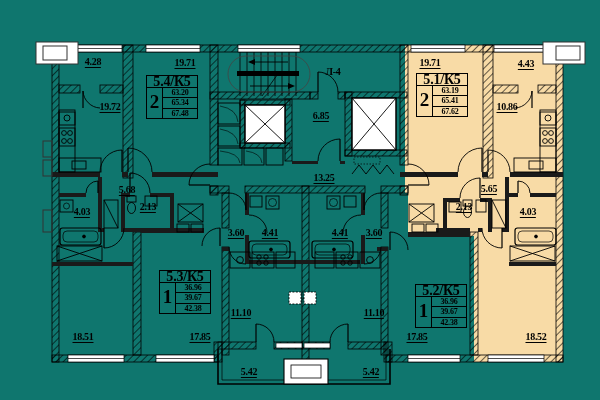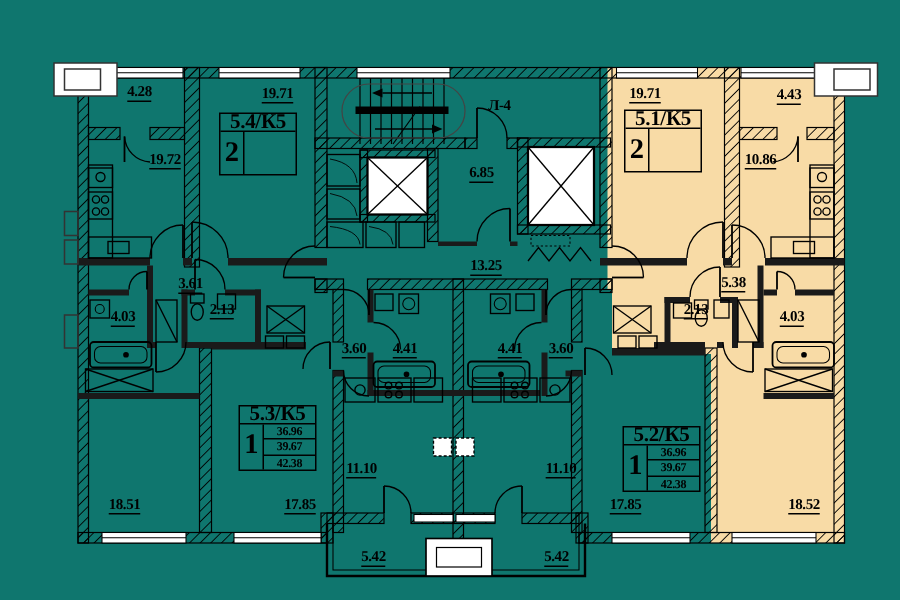--- a/index.html
+++ b/index.html
@@ -353,56 +353,66 @@
     <rect x="556" y="46" width="24" height="14"></rect>
     <rect x="43" y="141" width="9" height="16"></rect>
     <rect x="43" y="160" width="9" height="16"></rect>
     <rect x="43" y="210" width="9" height="22"></rect>
   </g>
 </svg>
 
   <div class="lbl" style="left:93px;top:62px">4.28</div>
   <div class="lbl" style="left:185px;top:63px">19.71</div>
   <div class="lbl" style="left:110px;top:107px">19.72</div>
-  <div class="lbl" style="left:127px;top:190px">3.61</div>
+  <div class="lbl" style="left:127px;top:190px">5.68</div>
   <div class="lbl" style="left:148px;top:207px">2.13</div>
   <div class="lbl" style="left:82px;top:212px">4.03</div>
   <div class="lbl" style="left:83px;top:337px">18.51</div>
   <div class="lbl" style="left:200px;top:337px">17.85</div>
   <div class="lbl" style="left:241px;top:313px">11.10</div>
   <div class="lbl" style="left:236px;top:233px">3.60</div>
   <div class="lbl" style="left:270px;top:233px">4.41</div>
   <div class="lbl" style="left:249px;top:372px">5.42</div>
   <div class="lbl nou" style="left:333px;top:71px">Л-4</div>
   <div class="lbl" style="left:321px;top:116px">6.85</div>
   <div class="lbl" style="left:324px;top:178px">13.25</div>
   <div class="lbl" style="left:430px;top:63px">19.71</div>
   <div class="lbl" style="left:526px;top:64px">4.43</div>
   <div class="lbl" style="left:507px;top:107px">10.86</div>
-  <div class="lbl" style="left:489px;top:189px">5.38</div>
+  <div class="lbl" style="left:489px;top:189px">5.65</div>
   <div class="lbl" style="left:464px;top:207px">2.13</div>
   <div class="lbl" style="left:528px;top:212px">4.03</div>
   <div class="lbl" style="left:536px;top:337px">18.52</div>
   <div class="lbl" style="left:417px;top:337px">17.85</div>
   <div class="lbl" style="left:374px;top:313px">11.10</div>
   <div class="lbl" style="left:374px;top:233px">3.60</div>
   <div class="lbl" style="left:340px;top:233px">4.41</div>
   <div class="lbl" style="left:371px;top:372px">5.42</div>
 
   <div class="unit-card" style="left:146px;top:75px">
     <div class="uc-id">5.4/К5</div>
     <div class="uc-body">
       <div class="uc-n">2</div>
+      <div class="uc-a">
+        <div>63.20</div>
+        <div>65.34</div>
+        <div>67.48</div>
+      </div>
     </div>
   </div>
 
   <div class="unit-card" style="left:416px;top:73px">
     <div class="uc-id">5.1/К5</div>
     <div class="uc-body">
       <div class="uc-n">2</div>
+      <div class="uc-a">
+        <div>63.19</div>
+        <div>65.41</div>
+        <div>67.62</div>
+      </div>
     </div>
   </div>
 
   <div class="unit-card" style="left:159px;top:270px">
     <div class="uc-id">5.3/К5</div>
     <div class="uc-body">
       <div class="uc-n">1</div>
       <div class="uc-a">
         <div>36.96</div>
         <div>39.67</div>

